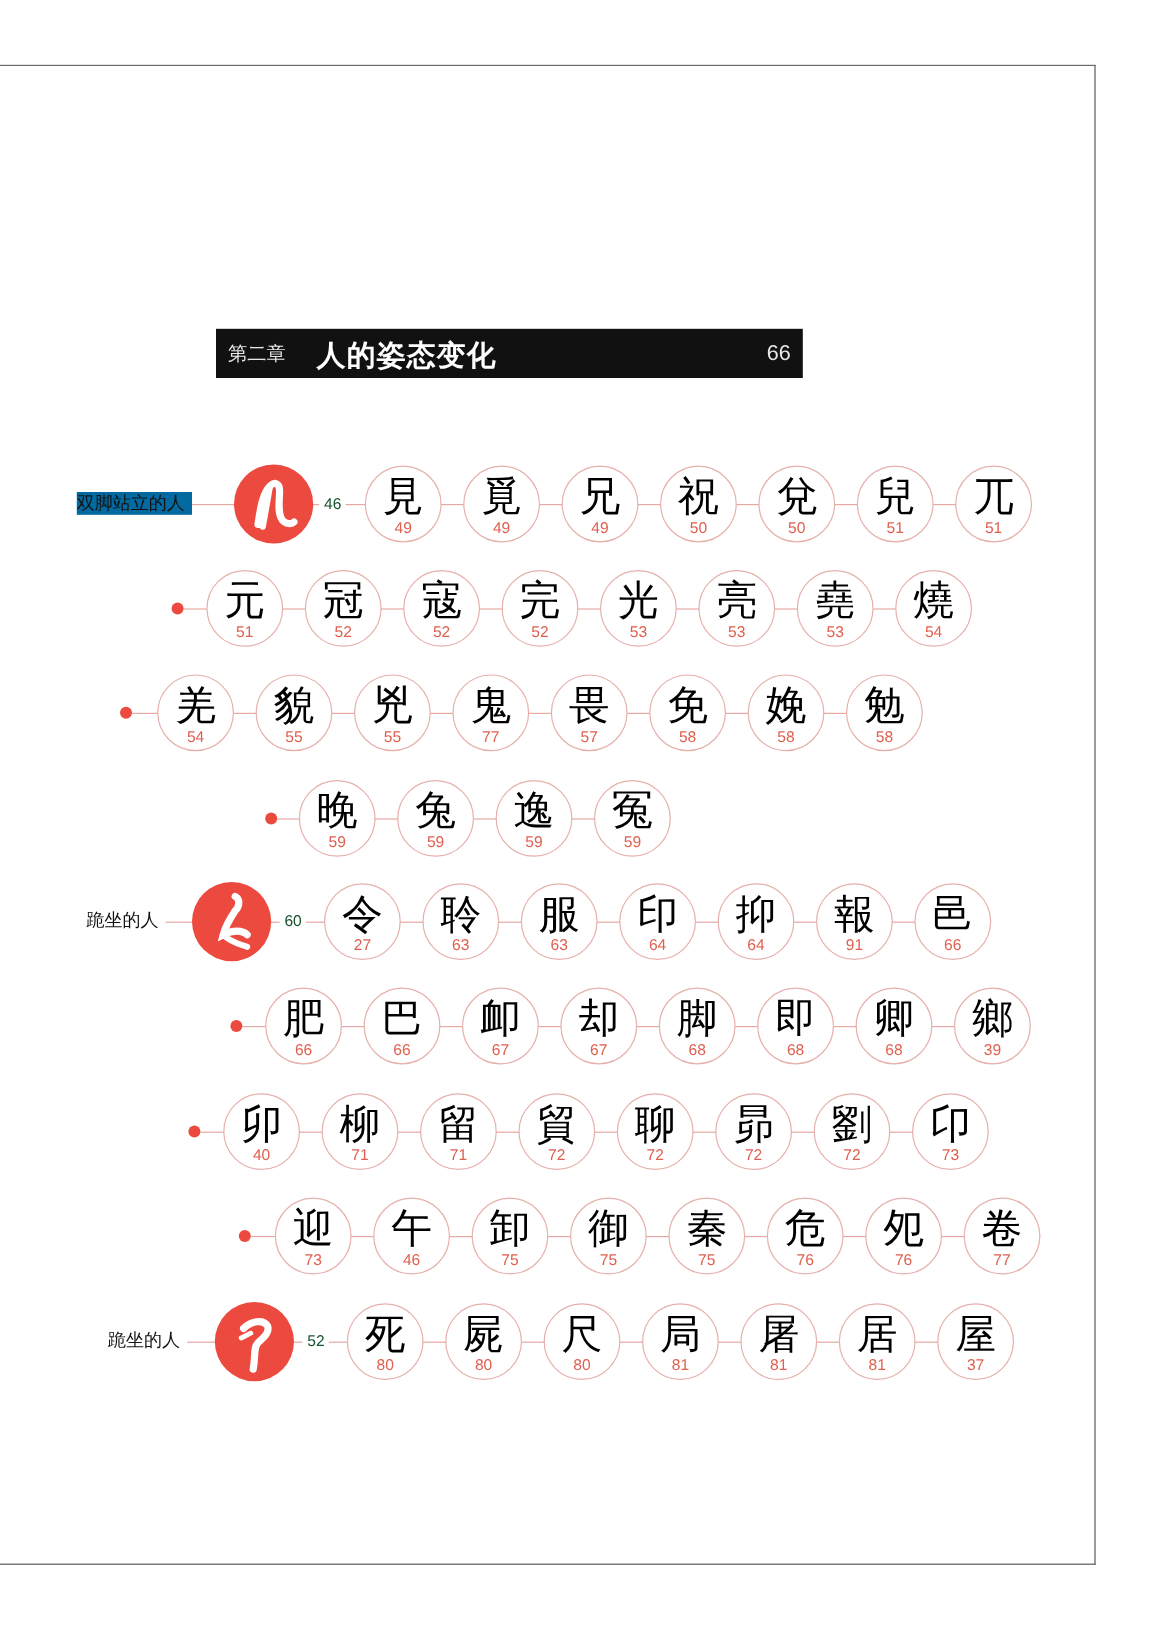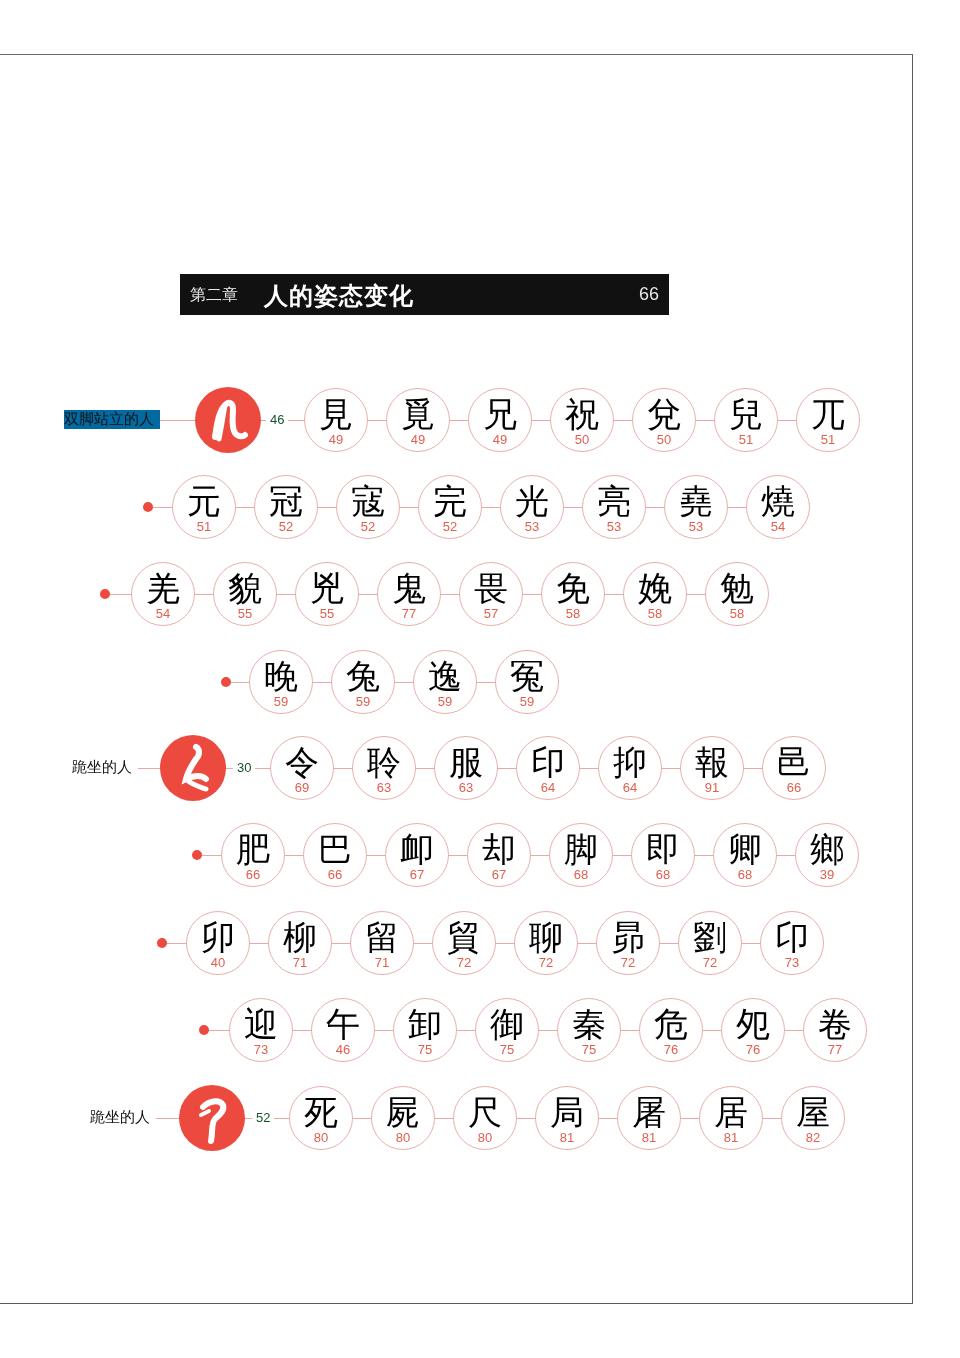--- a/index.html
+++ b/index.html
@@ -161,24 +161,24 @@
       <span class="pg">59</span>
     </div>
     <div class="hline" style="left: 82px; top: 768px; width: 744px;"></div>
     <div class="group-label" style="left: 72px; top: 758px; background: rgb(255, 255, 255); padding-right: 6px;">跪坐的人</div>
     <div class="big-circle" style="left: 160px; top: 735px;">
       <svg width="66" height="66" viewBox="0 0 66 66">
         <path d="M36 12 C40 14 40 20 36 24 C32 30 28 36 26 44 C34 40 42 40 46 44" stroke="#fff" stroke-width="6" fill="none" stroke-linecap="round"></path>
         <path d="M26 44 C32 50 40 52 46 54" stroke="#fff" stroke-width="5" fill="none" stroke-linecap="round"></path>
       </svg>
     </div>
-    <div class="group-page" style="left: 233px; top: 760px; background: rgb(255, 255, 255); padding: 0px 4px;">30</div>
+    <div class="group-page" style="left: 233px; top: 760px; background: rgb(255, 255, 255); padding: 0px 4px;">60</div>
     <div class="node" style="left: 270px; top: 736px;">
       <span class="ch">令</span>
-      <span class="pg">69</span>
+      <span class="pg">27</span>
     </div>
     <div class="node" style="left: 352px; top: 736px;">
       <span class="ch">聆</span>
       <span class="pg">63</span>
     </div>
     <div class="node" style="left: 434px; top: 736px;">
       <span class="ch">服</span>
       <span class="pg">63</span>
     </div>
     <div class="node" style="left: 516px; top: 736px;">
@@ -327,15 +327,15 @@
     <div class="node" style="left: 617px; top: 1086px;">
       <span class="ch">屠</span>
       <span class="pg">81</span>
     </div>
     <div class="node" style="left: 699px; top: 1086px;">
       <span class="ch">居</span>
       <span class="pg">81</span>
     </div>
     <div class="node" style="left: 781px; top: 1086px;">
       <span class="ch">屋</span>
-      <span class="pg">82</span>
+      <span class="pg">37</span>
     </div>
   </div>
 
 </body></html>

